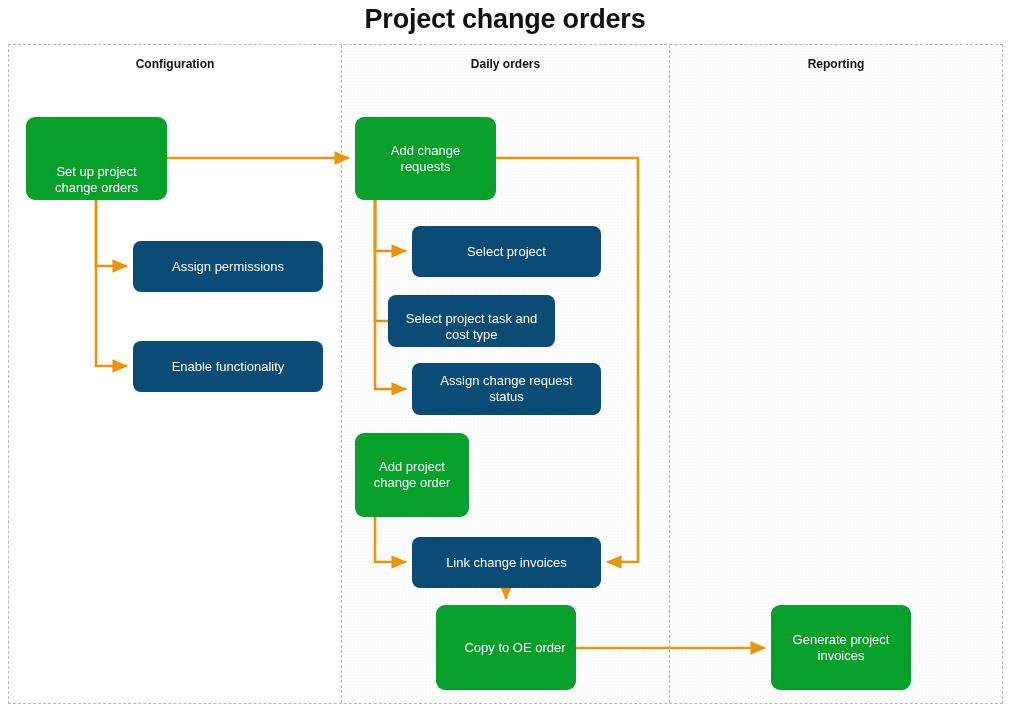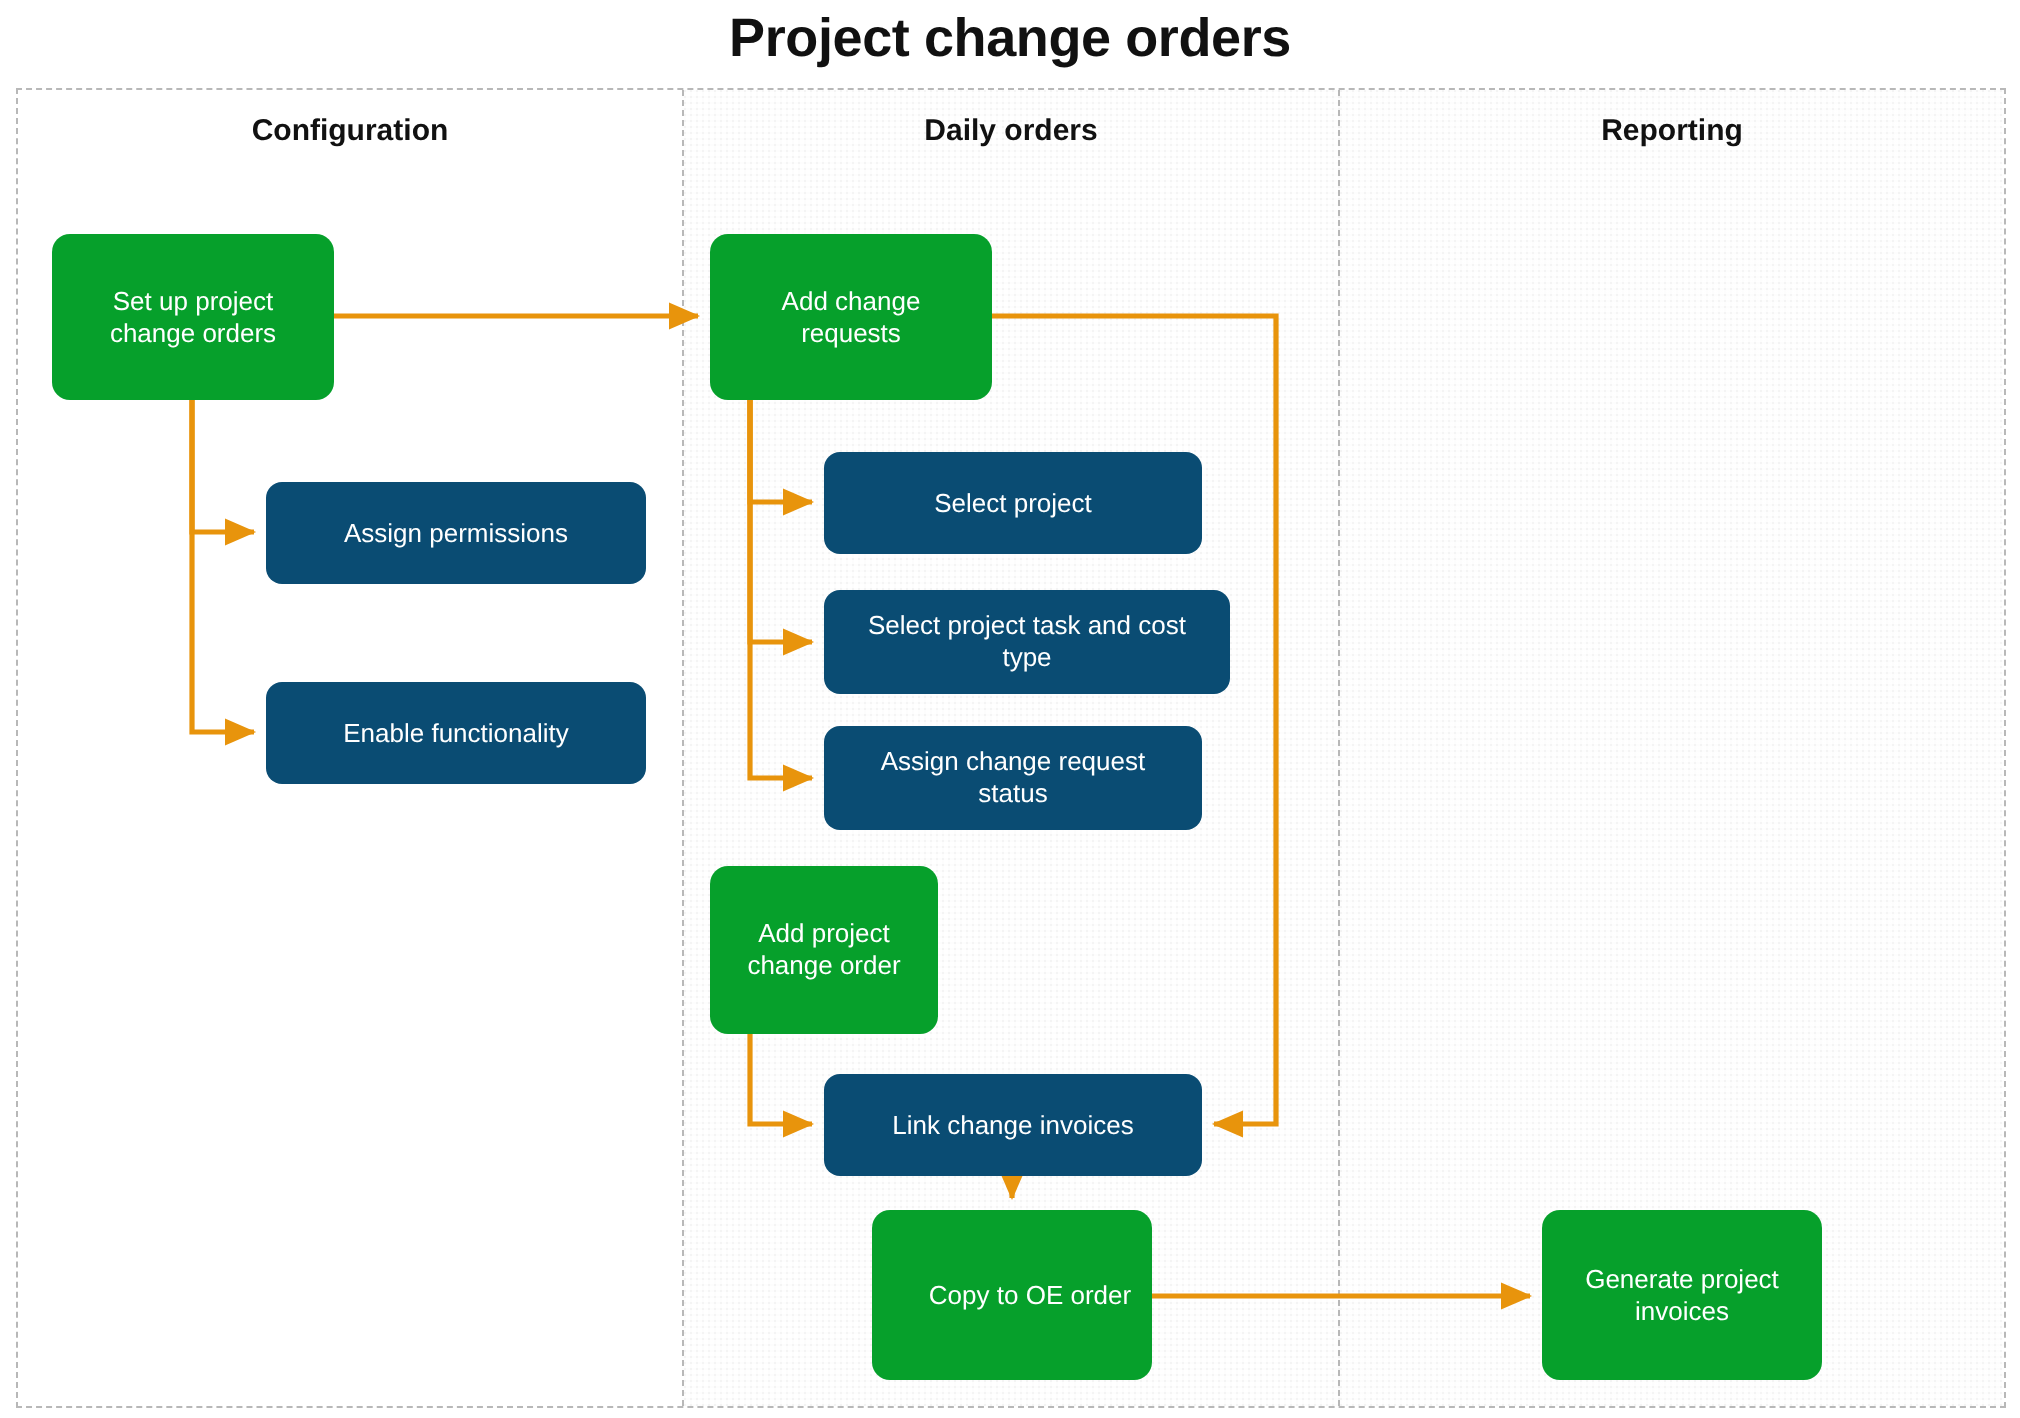--- a/index.html
+++ b/index.html
@@ -61,21 +61,21 @@
                   background-image:
                     repeating-linear-gradient(0deg,  rgba(255,255,255,0) 0px, rgba(255,255,255,0) 1px, rgba(255,255,255,0.85) 1px, rgba(255,255,255,0.85) 3px),
                     repeating-linear-gradient(90deg, rgba(255,255,255,0) 0px, rgba(255,255,255,0) 1px, rgba(255,255,255,0.85) 1px, rgba(255,255,255,0.85) 3px);
                 }
   .lane-header {
     position: absolute;
     left: 0;
     right: 0;
     top: 12px;
     text-align: center;
-    font-size: 15px;
+    font-size: 12px;
     font-weight: 700;
     color: #111111;
   }
 
   
   #connectors {
     position: absolute;
     left: 0;
     top: 0;
     width: 1010px;
@@ -134,36 +134,36 @@
         <path d="M375,200 L375,321 L406,321" marker-end="url(#arrowhead)"></path>
         <path d="M375,200 L375,389 L406,389" marker-end="url(#arrowhead)"></path>
         <path d="M496,158 L638,158 L638,562 L607,562" marker-end="url(#arrowhead)"></path>
         <path d="M375,517 L375,562 L406,562" marker-end="url(#arrowhead)"></path>
         <path d="M506,588 L506,599" marker-end="url(#arrowhead)"></path>
         <path d="M576,648 L765,648" marker-end="url(#arrowhead)"></path>
       </g>
   </svg>
 
   <div id="node-layer">
-      <div class="node green" style="left: 26px; top: 117px; width: 141px; height: 83px;">
+      <div class="node green" style="left: 26px; top: 117px; width: 141px; height: 83px; align-items: flex-end;">
         <span class="node-label">Set up project change orders</span>
       </div>
       <div class="node navy" style="left: 133px; top: 241px; width: 190px; height: 51px;">
         <span class="node-label">Assign permissions</span>
       </div>
       <div class="node navy" style="left: 133px; top: 341px; width: 190px; height: 51px;">
         <span class="node-label">Enable functionality</span>
       </div>
       <div class="node green" style="left: 355px; top: 117px; width: 141px; height: 83px;">
         <span class="node-label">Add change requests</span>
       </div>
       <div class="node navy" style="left: 412px; top: 226px; width: 189px; height: 51px;">
         <span class="node-label">Select project</span>
       </div>
-      <div class="node navy" style="left: 412px; top: 295px; width: 203px; height: 52px;">
+      <div class="node navy" style="left: 388px; top: 295px; width: 167px; height: 52px; align-items: flex-end;">
         <span class="node-label">Select project task and cost type</span>
       </div>
       <div class="node navy" style="left: 412px; top: 363px; width: 189px; height: 52px;">
         <span class="node-label">Assign change request status</span>
       </div>
       <div class="node green" style="left: 355px; top: 433px; width: 114px; height: 84px;">
         <span class="node-label">Add project change order</span>
       </div>
       <div class="node navy" style="left: 412px; top: 537px; width: 189px; height: 51px;">
         <span class="node-label">Link change invoices</span>

